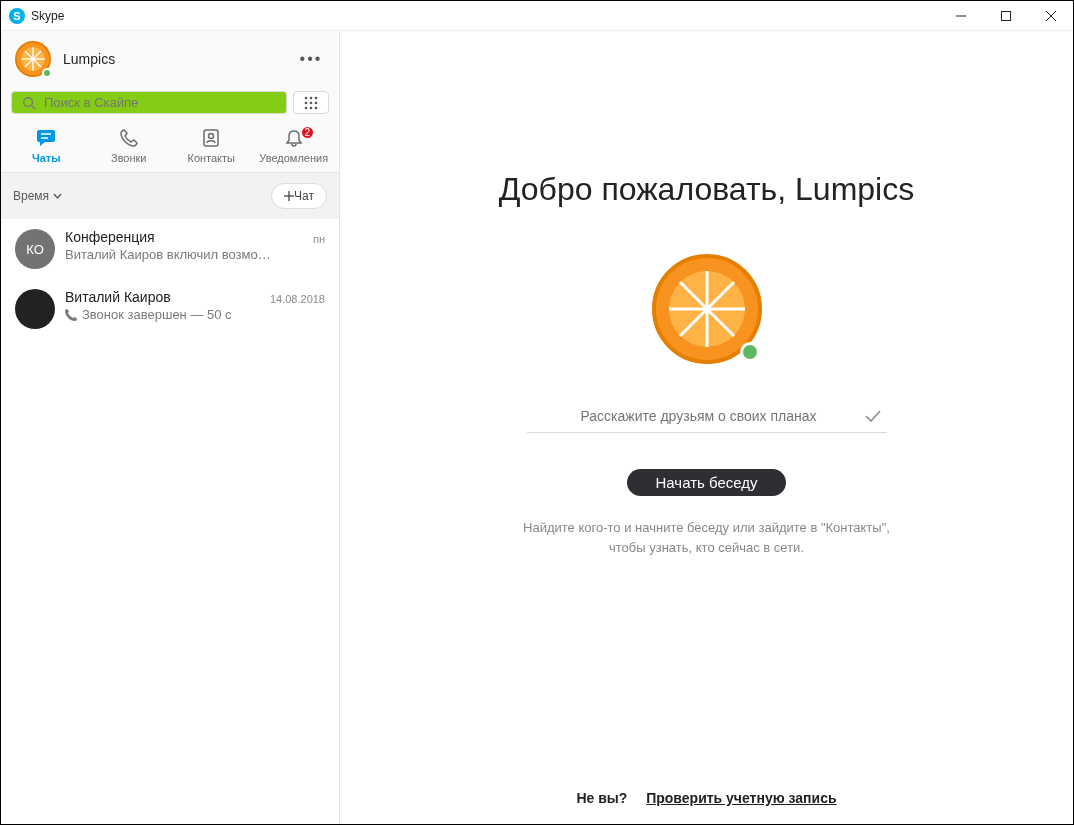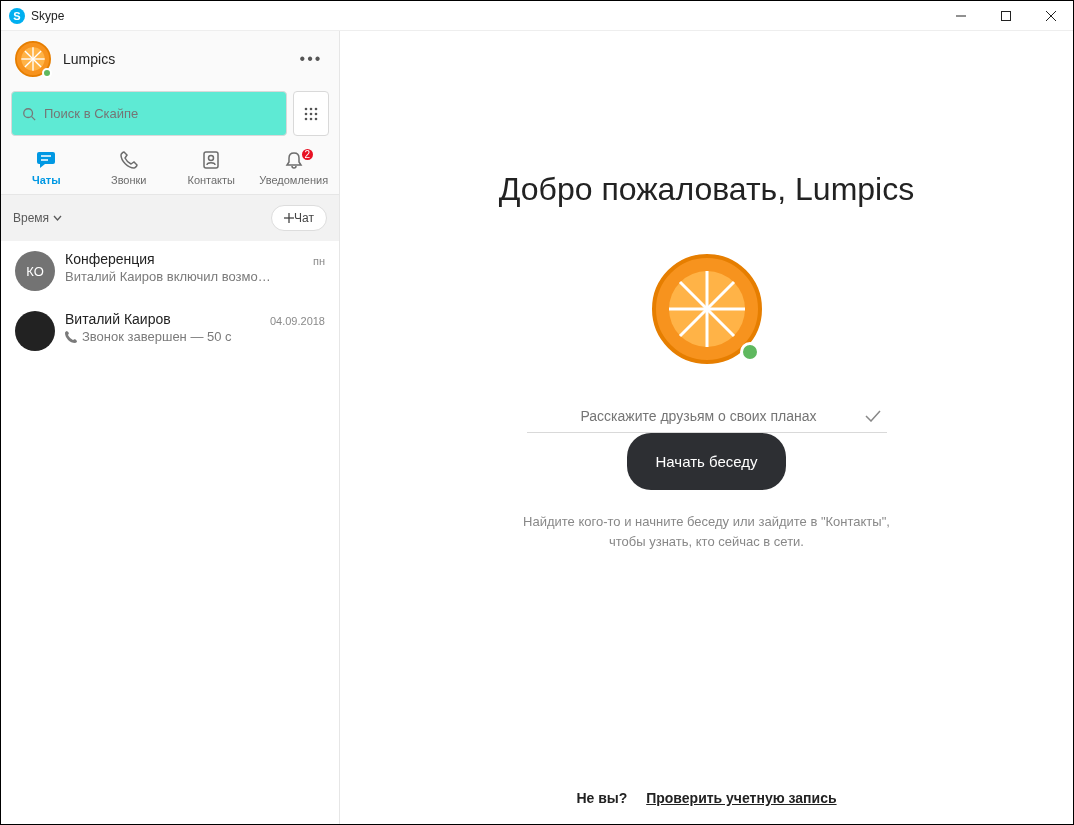--- a/index.html
+++ b/index.html
@@ -8,21 +8,21 @@
   .titlebar .app-icon { width: 16px; height: 16px; margin-right: 6px; }
   .titlebar .title { font-size: 12px; color: #222; flex: 1; }
   .titlebar .winbtn { width: 45px; height: 30px; display: flex; align-items: center; justify-content: center; color: #222; }
   .app { display: flex; height: calc(825px - 30px); }
   .sidebar { width: 339px; border-right: 1px solid #e6e6e6; display: flex; flex-direction: column; background: #fafafa; }
   .profile-row { display: flex; align-items: center; padding: 10px 14px 6px 14px; }
   .profile-row .avatar-wrap { position: relative; width: 36px; height: 36px; }
   .profile-row .name { margin-left: 12px; font-size: 14px; color: #222; flex: 1; }
   .profile-row .more { width: 28px; text-align: center; color: #555; font-size: 16px; letter-spacing: 2px; }
   .search-row { display: flex; padding: 8px 10px 10px 10px; gap: 6px; }
-  .search-box { flex: 1; display: flex; align-items: center; border: 1px solid #d9d9d9; border-radius: 4px; background: #5eead4; padding: 14px 10px; }
+  .search-box { flex: 1; display: flex; align-items: center; border: 1px solid #d9d9d9; border-radius: 4px; background: #84cc16; padding: 3px 10px; }
   .search-box svg { width: 14px; height: 14px; color: #777; }
   .search-box input { border: none; outline: none; flex: 1; margin-left: 8px; font-size: 13px; color: #333; background: transparent; }
   .dialpad-btn { width: 36px; border: 1px solid #d9d9d9; border-radius: 4px; background: #fff; display: flex; align-items: center; justify-content: center; }
   .nav-tabs { display: flex; justify-content: space-around; padding: 4px 4px 8px 4px; border-bottom: 1px solid #e6e6e6; }
   .nav-tab { display: flex; flex-direction: column; align-items: center; gap: 4px; width: 78px; color: #6c6c6c; font-size: 11px; position: relative; cursor: pointer; }
   .nav-tab.active { color: #0098e3; font-weight: bold; }
   .nav-tab .ico { height: 20px; display: flex; align-items: center; }
   .badge { position: absolute; top: -3px; right: 18px; background: #e81123; color: #fff; border-radius: 50%; width: 15px; height: 15px; font-size: 10px; display: flex; align-items: center; justify-content: center; border: 2px solid #fafafa; }
   .filter-row { display: flex; align-items: center; justify-content: space-between; padding: 10px 12px; background: #f2f2f2; }
   .filter-row .label { font-size: 12px; color: #5a5a5a; display: flex; align-items: center; gap: 4px; }
@@ -34,21 +34,21 @@
   .chat-title-row { display: flex; justify-content: space-between; align-items: flex-end; }
   .chat-title { font-size: 14px; color: #222; white-space: nowrap; overflow: hidden; text-overflow: ellipsis; }
   .chat-time { font-size: 11px; color: #8a8a8a; margin-left: 8px; flex-shrink: 0; }
   .chat-preview { font-size: 13px; color: #7a7a7a; white-space: nowrap; overflow: hidden; text-overflow: ellipsis; display: flex; align-items: center; gap: 4px; margin-top: 2px; }
   .main { flex: 1; display: flex; flex-direction: column; align-items: center; padding-top: 140px; }
   .welcome { font-size: 32px; font-weight: 400; color: #222; text-align: left; }
   .big-avatar-wrap { margin-top: 46px; position: relative; width: 110px; height: 110px; }
   .status-row { margin-top: 36px; width: 360px; border-bottom: 1px solid #d9d9d9; padding: 8px 6px; display: flex; align-items: center; }
   .status-row input { border: none; outline: none; flex: 1; text-align: center; font-size: 14px; color: #666; background: transparent; }
   .status-row .chev { color: #888; }
-  .start-btn { background: #2d2f33; color: #fff; border: none; border-radius: 24px; padding: 20px 28px; font-size: 15px; cursor: pointer; }
+  .start-btn { margin-top: 36px; background: #2d2f33; color: #fff; border: none; border-radius: 24px; padding: 5px 28px; font-size: 15px; cursor: pointer; }
   .hint { margin-top: 22px; color: #888; font-size: 13px; text-align: center; max-width: 380px; line-height: 1.5; }
   .notyou { margin-top: auto; padding-bottom: 20px; font-size: 14px; color: #222; font-weight: 600; }
   .notyou .link { text-decoration: underline; cursor: pointer; padding-left: 15px; }
   .orange-svg { width: 100%; height: 100%; display: block; }
   .presence-dot { position: absolute; background: #5fb85f; border: 2px solid #fff; border-radius: 50%; }
 </style>
 </head>
 <body>
 
 <div class="titlebar">
@@ -188,21 +188,21 @@
             <div class="chat-preview">
               <span>Виталий Каиров включил возмо…</span>
             </div>
           </div>
         </div>
         <div class="chat-item">
           <div class="chat-avatar" style="background:#222222"></div>
           <div class="chat-body">
             <div class="chat-title-row">
               <span class="chat-title">Виталий Каиров</span>
-              <span class="chat-time">04.09.2018</span>
+              <span class="chat-time">14.08.2018</span>
             </div>
             <div class="chat-preview">
               <svg width="13" height="13" viewBox="0 0 13 13">
                 <path d="M2 1 C1 1 0 2 0 3 C0 8 5 13 10 13 C11 13 12 12 12 11 L10 9 L8 10 C6 9 4 7 3 5 L4 3 Z" fill="#7a7a7a"></path>
               </svg>
               <span>Звонок завершен — 50 с</span>
             </div>
           </div>
         </div>
       </div>

